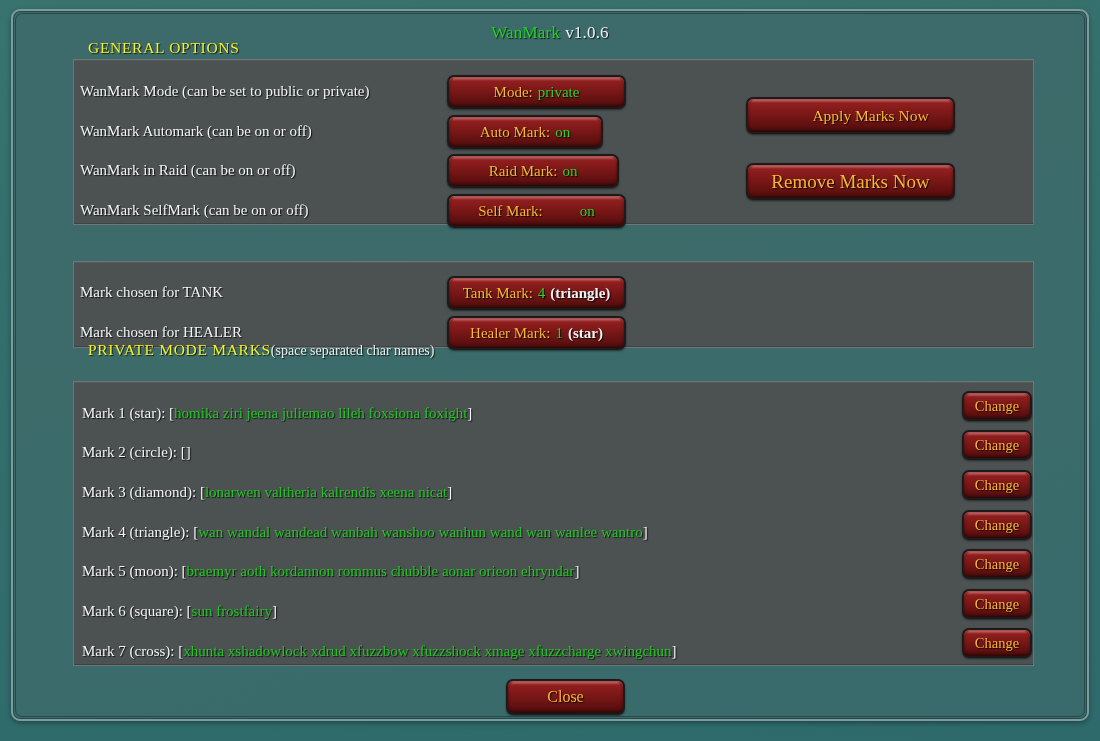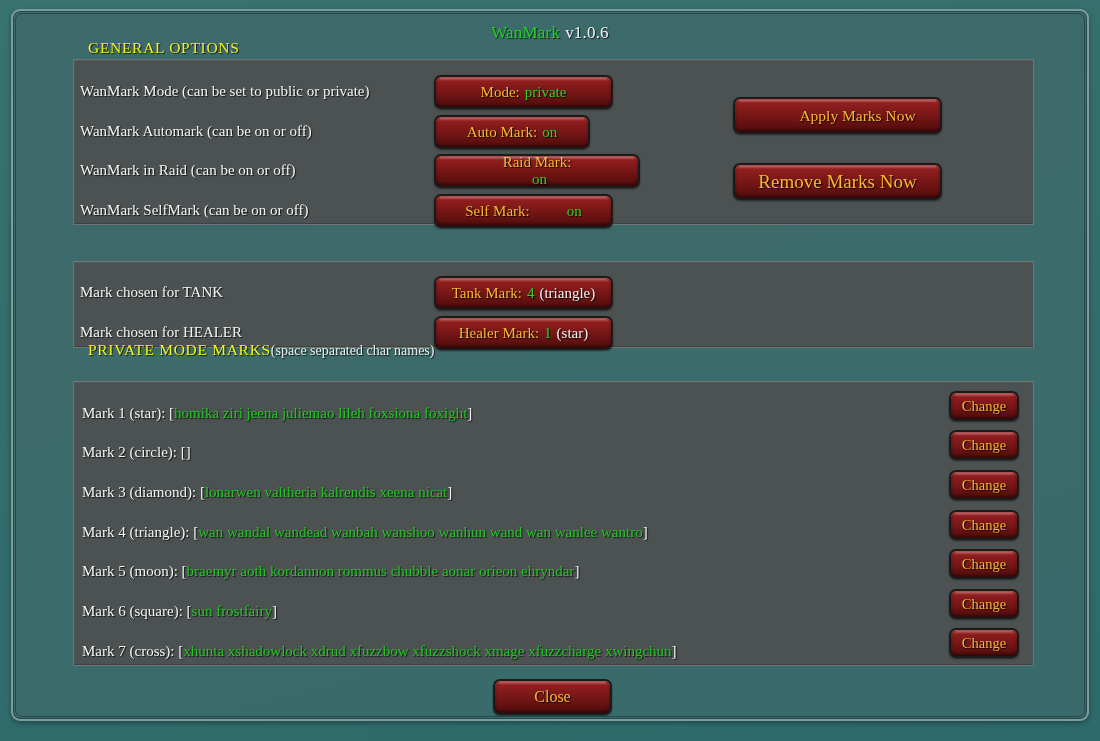--- a/index.html
+++ b/index.html
@@ -106,32 +106,33 @@
     color: #f8b733;
     display: flex;
     align-items: center;
     justify-content: center;
     text-align: center;
     font-size: 15px;
     text-shadow: 1px 1px 1px rgba(0,0,0,.9);
     cursor: pointer;
     white-space: nowrap;
     overflow: hidden;
+    margin-left: 13px;
   }
   .wbtn::before {
     content: "";
     position: absolute;
     left: 3px; right: 3px; top: 1px;
     height: 3px;
     border-radius: 4px 4px 0 0;
     background: linear-gradient(180deg, rgba(255,255,255,.30), rgba(255,255,255,0));
     pointer-events: none;
   }
   .wbtn .val { color: #28d428; margin-left: 5px; }
-  .wbtn .paren { color: #f2f2f2; margin-left: 5px; }
+  .wbtn .paren { color: #f2f2f2; margin-left: 5px; font-weight: bold; }
 
   
   .mark-row {
     position: absolute;
     left: 8px;
     font-size: 15px;
     color: #f4f4f4;
     text-shadow: 1px 1px 1px rgba(0,0,0,.8);
     white-space: nowrap;
   }
@@ -159,21 +160,21 @@
   <div class="row-label" style="left:67px; top:191px;">WanMark SelfMark (can be on or off)</div>
 
   <div class="wbtn" style="left:421px; top:64px; width:179px; height:34px;">
     <span>Mode:</span>
       <span class="val">private</span>
   </div>
   <div class="wbtn" style="left:421px; top:104px; width:156px; height:34px;">
     <span>Auto Mark:</span>
       <span class="val">on</span>
   </div>
-  <div class="wbtn" style="left:421px; top:143px; width:206px; height:34px;flex-direction:column;">
+  <div class="wbtn" style="left:421px; top:143px; width:172px; height:34px;">
     <span>Raid Mark:</span>
       <span class="val">on</span>
   </div>
   <div class="wbtn" style="left:421px; top:183px; width:179px; height:34px;gap:32px;">
     <span>Self Mark:</span>
       <span class="val">on</span>
   </div>
 
   <div class="wbtn" style="left:720px; top:86px; width:209px; height:37px; font-size:15.5px;padding-left:40px;">
     <span>Apply Marks Now</span>

